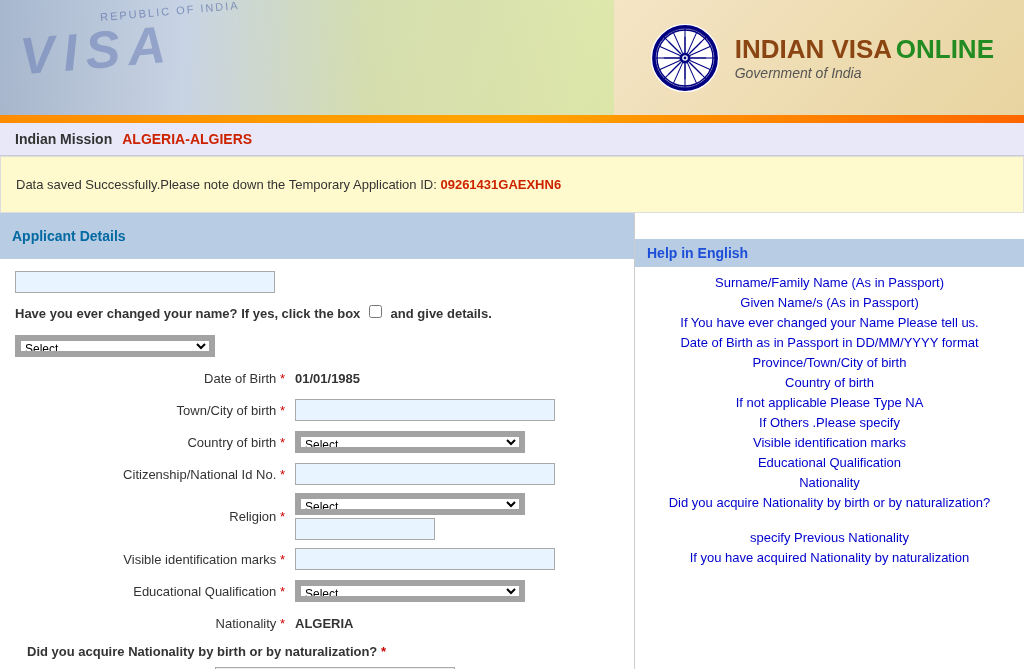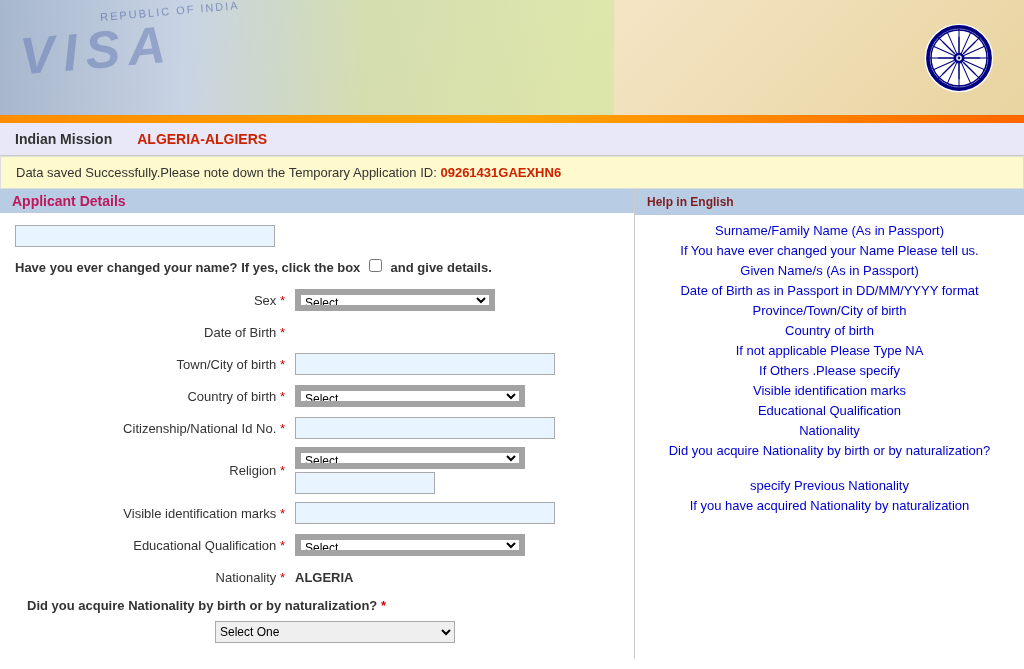--- a/index.html
+++ b/index.html
@@ -73,28 +73,27 @@
     }
     .mission-label {
       color: #333;
       font-weight: bold;
       font-size: 14px;
     }
     .mission-value {
       color: #cc2200;
       font-weight: bold;
       font-size: 14px;
-      margin-left: 15px;
     }
 
     
     .success-bar {
       background: #fffacd;
       border: 1px solid #ddd;
-      padding: 8px 15px;
+      padding: 20px 15px;
       font-size: 13px;
       color: #333;
     }
     .success-bar .app-id {
       color: #cc2200;
       font-weight: bold;
     }
 
     
     .main-layout {
@@ -104,24 +103,24 @@
 
     
     .form-section {
       width: 635px;
       padding: 0;
       border-right: 1px solid #ccc;
     }
 
     .section-header {
       background: #b8cce4;
-      padding: 4px 12px;
+      padding: 15px 12px;
       font-weight: bold;
       font-size: 14px;
-      color: #be185d;
+      color: #0369a1;
     }
 
     .form-body {
       padding: 10px 15px;
     }
 
     .form-row {
       display: flex;
       align-items: center;
       margin-bottom: 6px;
@@ -210,22 +209,23 @@
 
     
     .help-section {
       flex: 1;
       padding: 0;
     }
     .help-header {
       background: #b8cce4;
       padding: 6px 12px;
       font-weight: bold;
-      font-size: 12px;
-      color: #7f1d1d;
+      font-size: 14px;
+      color: #1d4ed8;
+      margin-top: 26px;
     }
     .help-body {
       padding: 8px 12px;
       text-align: center;
     }
     .help-link {
       color: #0000cc;
       font-size: 13px;
       display: block;
       margin-bottom: 5px;
@@ -270,20 +270,27 @@
         <line x1="57" y1="50" x2="80.3" y2="50"></line>
         <line x1="26.8" y1="26.8" x2="44" y2="44"></line>
         <line x1="56" y1="56" x2="73.2" y2="73.2"></line>
         <line x1="73.2" y1="26.8" x2="56" y2="44"></line>
         <line x1="44" y1="56" x2="26.8" y2="73.2"></line>
         <line x1="50" y1="19.7" x2="50" y2="43"></line>
         <line x1="50" y1="57" x2="50" y2="80.3"></line>
       </g>
       <circle cx="50" cy="50" r="40" fill="none" stroke="#000080" stroke-width="2"></circle>
     </svg>
+    <div class="header-title">
+      <div>
+        <span style="color:#8B4513; font-size:26px; font-weight:bold;">INDIAN VISA</span>
+        <span style="color:#228B22; font-size:26px; font-weight:bold;">ONLINE</span>
+      </div>
+      <div style="color:#555; font-size:14px; font-style:italic;">Government of India</div>
+    </div>
   </div>
 </div>
 
 <div class="orange-bar"></div>
 
 <div class="mission-bar">
   <span class="mission-label">Indian Mission</span>
   <span class="mission-value">ALGERIA-ALGIERS</span>
 </div>
 
@@ -307,38 +314,37 @@
 
       <div class="name-change-row">
         <span class="name-change-text">
           <strong>Have you ever changed your name? If yes, click the box</strong>
           <input type="checkbox" style="margin: 0px 5px;">
           <strong>and give details.</strong>
         </span>
       </div>
 
       <div class="form-row">
-        <div class="form-label">
-          <span>Sex</span>
-          <span class="required"> *</span>
-        </div>
         <div class="form-control">
           <select style="width:200px;">
             <option>Select</option>
             <option>Male</option>
             <option>Female</option>
             <option>Transgender</option>
           </select>
         </div>
       </div>
 
       <div class="form-row">
         <div class="form-label">
           <span>Date of Birth</span>
           <span class="required"> *</span>
+        </div>
+        <div class="form-control">
+          <span class="form-value bold">01/01/1985</span>
         </div>
       </div>
 
       <div class="form-row">
         <div class="form-label">
           <span>Town/City of birth</span>
           <span class="required"> *</span>
         </div>
         <div class="form-control">
           <input type="text" value="" style="background: rgb(232, 244, 255); width: 260px;">
@@ -443,22 +449,22 @@
       </div>
 
     </div>
 
   </div>
 
   <div class="help-section">
     <div class="help-header">Help in English</div>
     <div class="help-body">
       <a class="help-link" href="#">Surname/Family Name (As in Passport)</a>
+      <a class="help-link" href="#">Given Name/s (As in Passport)</a>
       <a class="help-link" href="#">If You have ever changed your Name Please tell us.</a>
-      <a class="help-link" href="#">Given Name/s (As in Passport)</a>
       <a class="help-link" href="#">Date of Birth as in Passport in DD/MM/YYYY format</a>
       <a class="help-link" href="#">Province/Town/City of birth</a>
       <a class="help-link" href="#">Country of birth</a>
       <a class="help-link" href="#">If not applicable Please Type NA</a>
       <a class="help-link" href="#">If Others .Please specify</a>
       <a class="help-link" href="#">Visible identification marks</a>
       <a class="help-link" href="#">Educational Qualification</a>
       <a class="help-link" href="#">Nationality</a>
       <a class="help-link" href="#">Did you acquire Nationality by birth or by naturalization?</a>
       <br>

